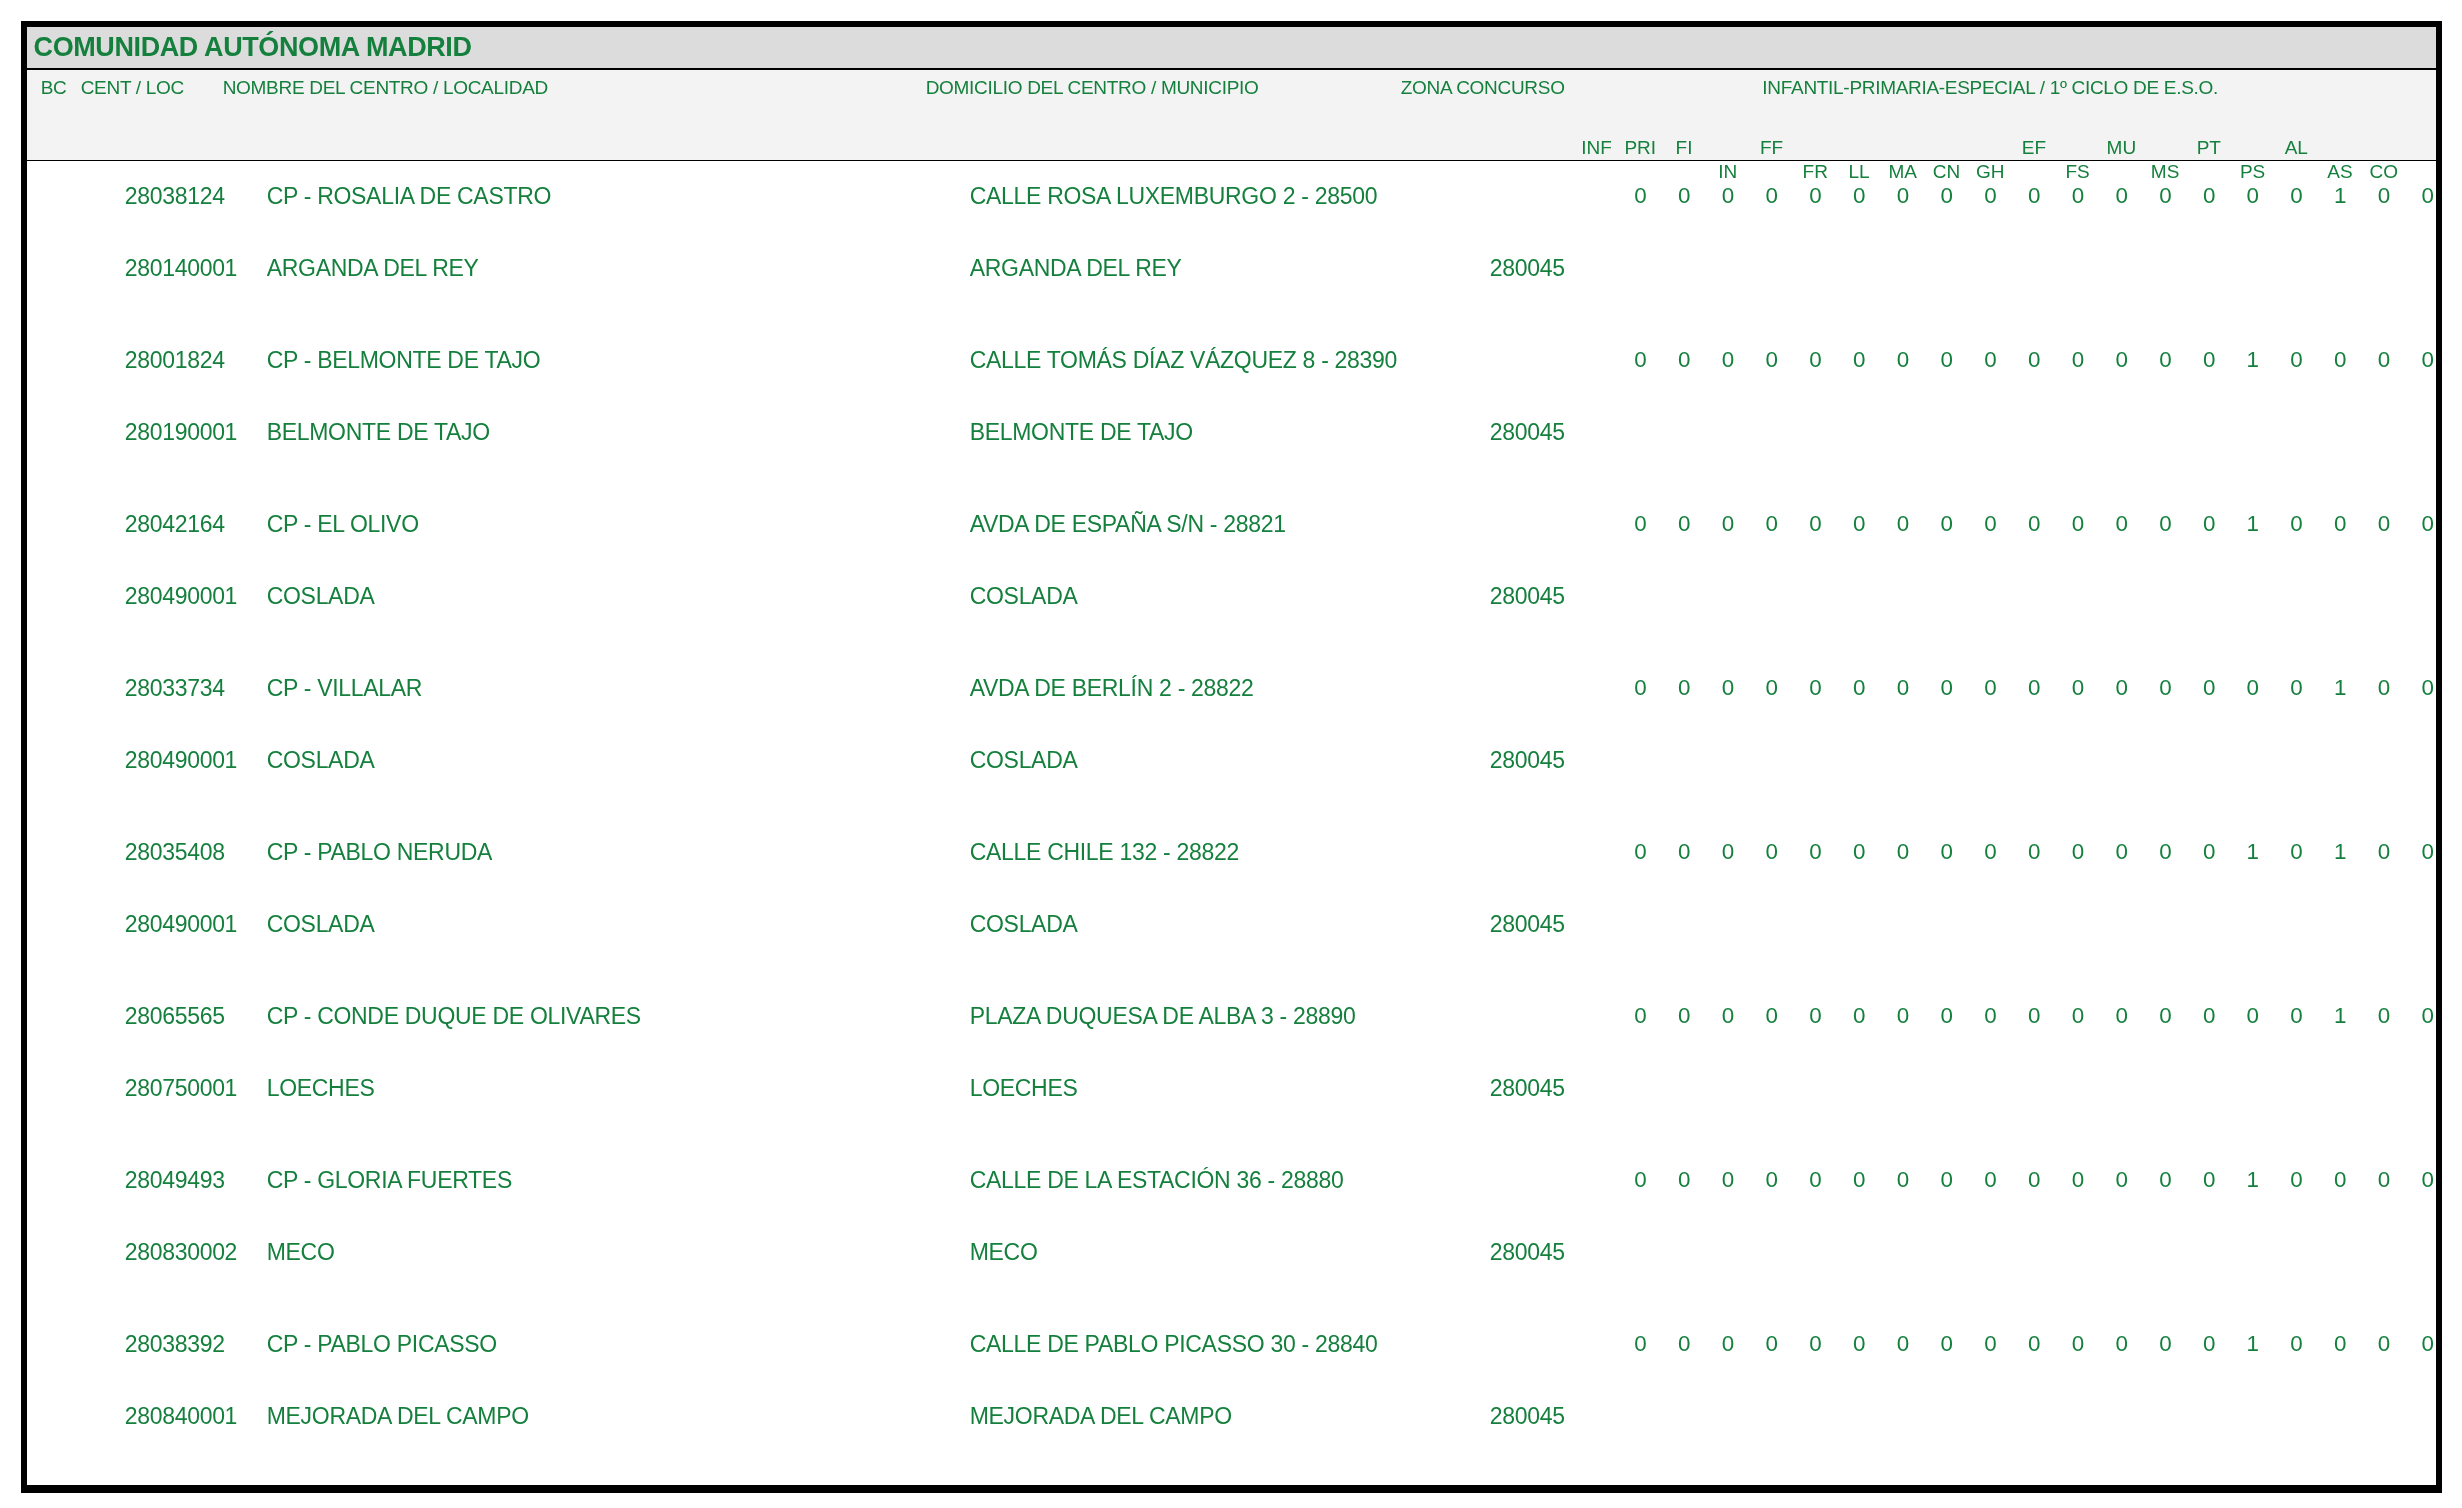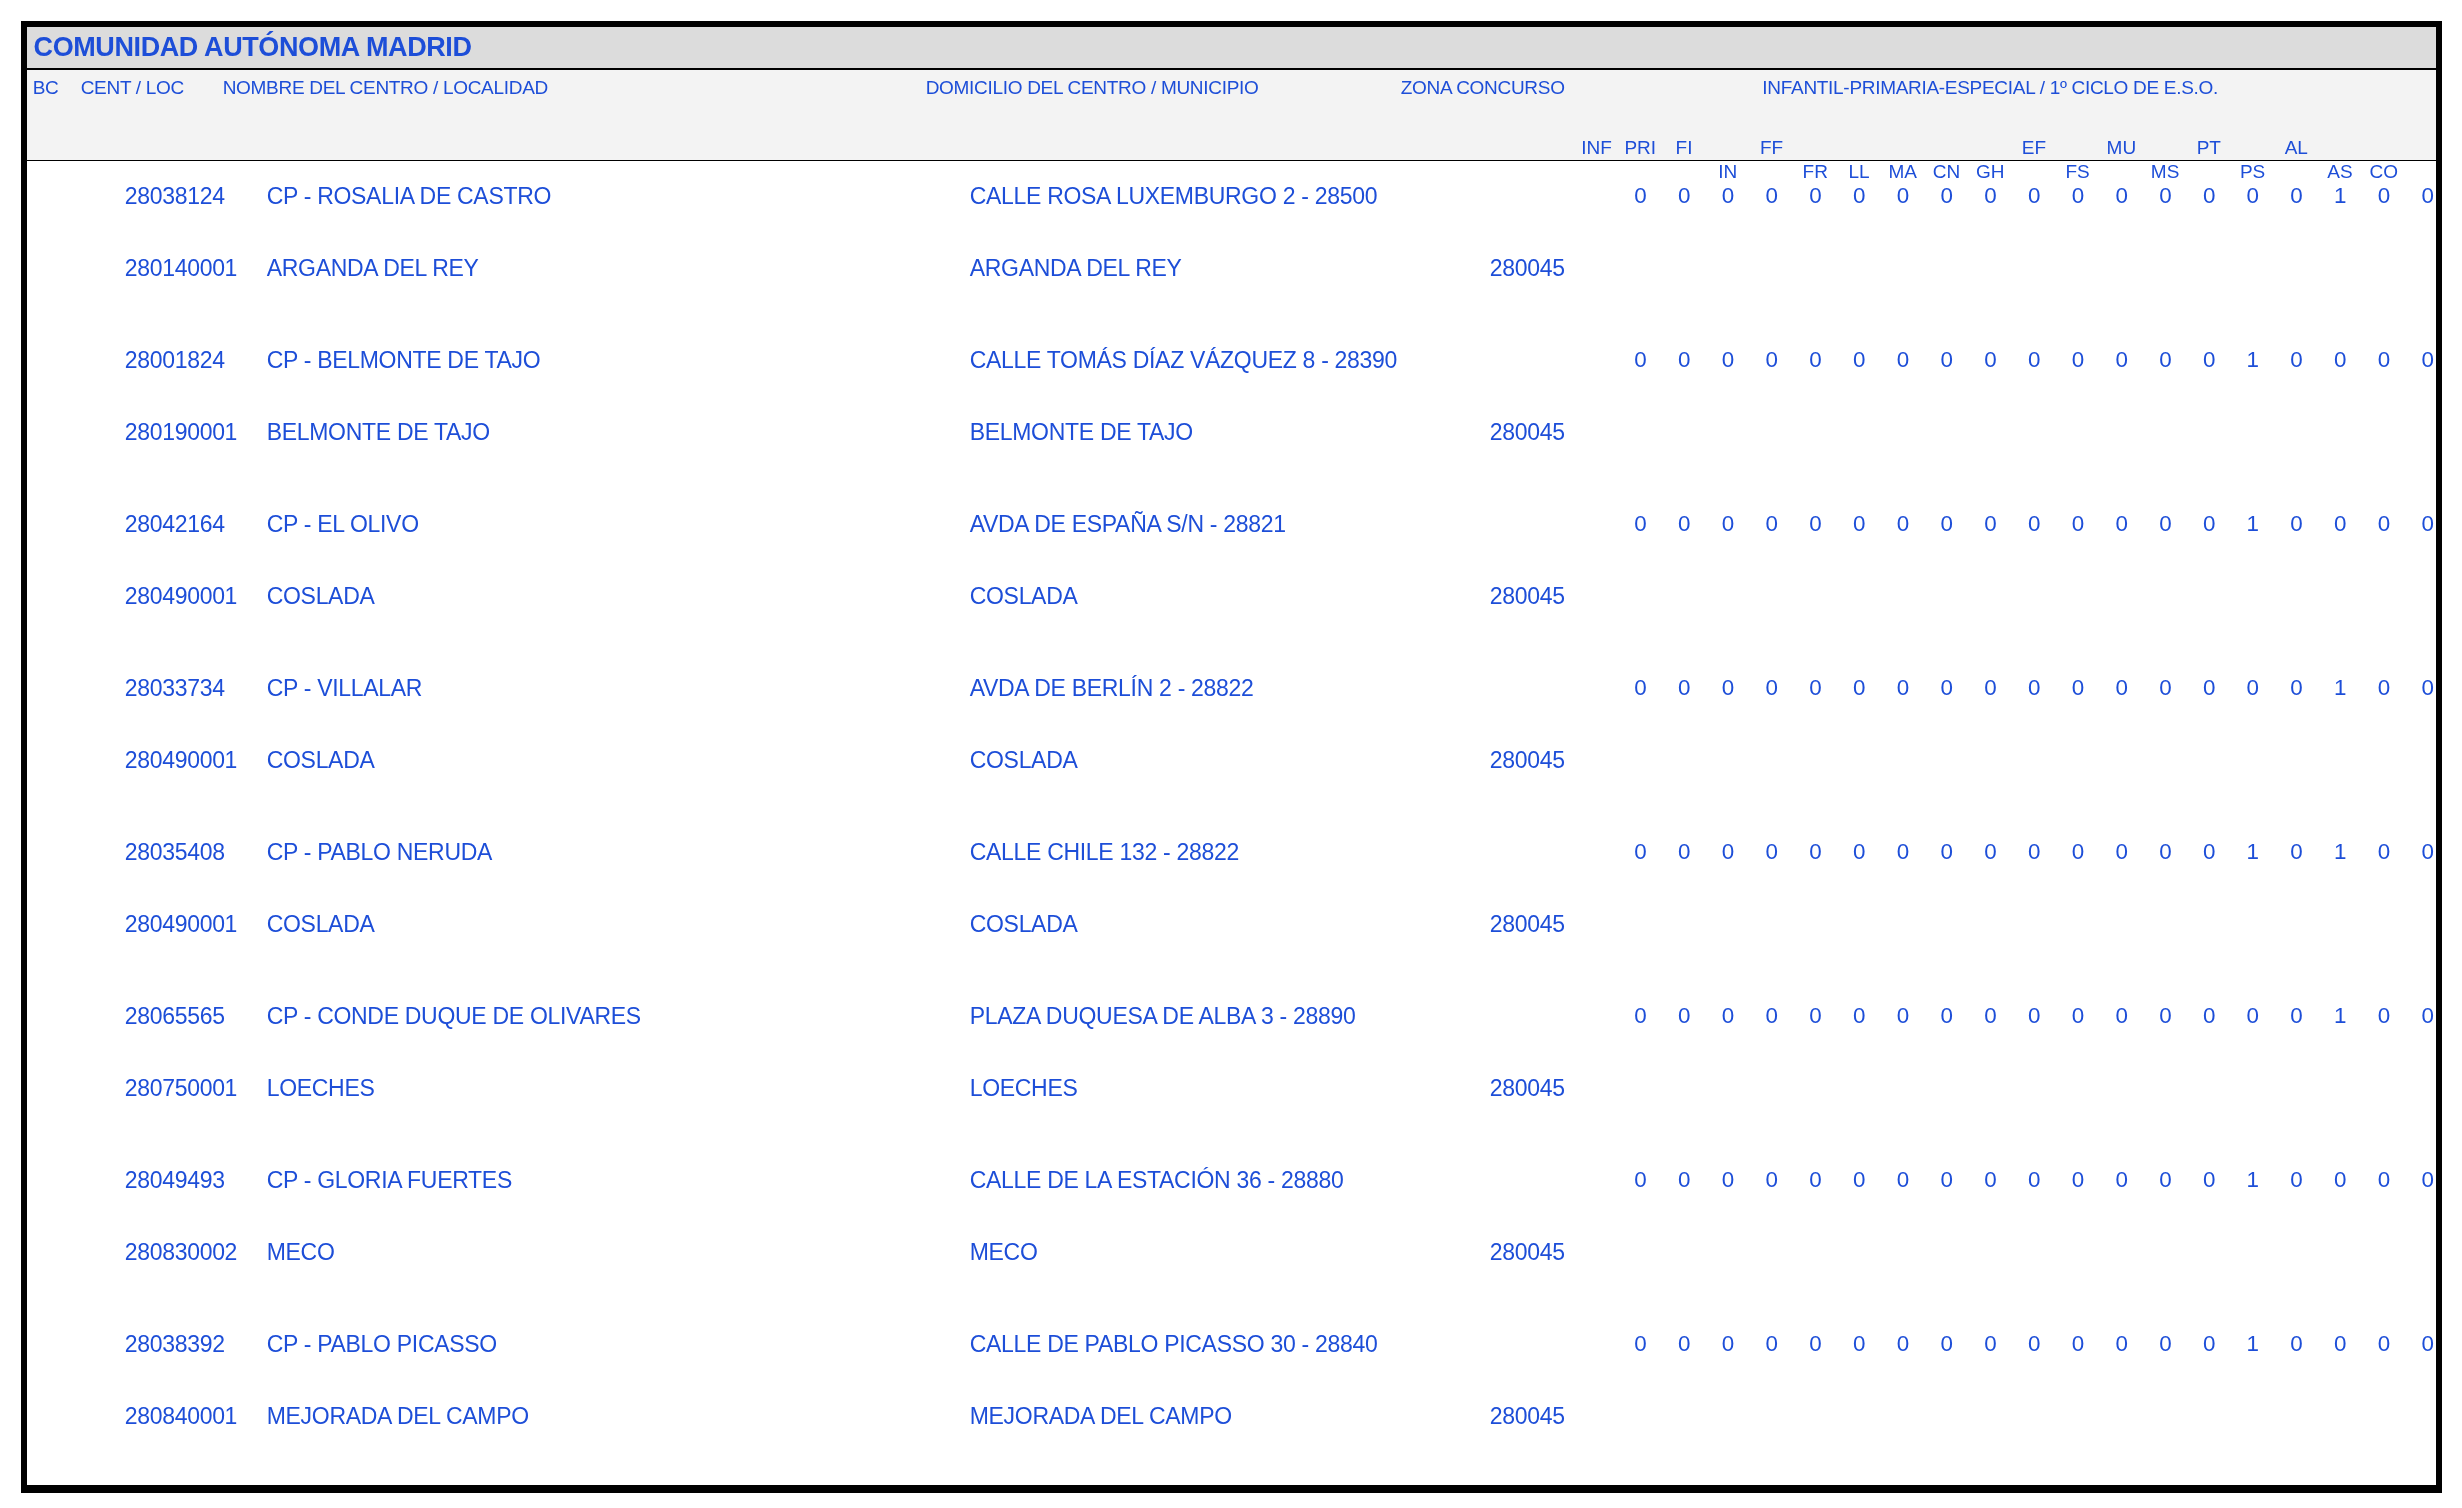--- a/index.html
+++ b/index.html
@@ -1,21 +1,21 @@
 <!DOCTYPE html>
 <html style="font-size:13.8px"><head>
 <meta charset="utf-8">
 <style>
   html,body{margin:0;padding:0;background:#ffffff;}
   .page{
     position:relative;
     width:2462px;height:1508px;
     background:#ffffff;
     font-family:"Liberation Sans", sans-serif;
-    color:#1d4ed8;
+    color:#15803d;
     overflow:hidden;
   }
   .sheet{
     position:absolute;left:20.7px;top:20.7px;
     width:2421px;height:1472px;
     border:6.9px solid #000000;
     border-bottom-width:8.6px;
     box-sizing:border-box;
     background:#ffffff;
   }
@@ -39,21 +39,21 @@
     height:90px;
     background:#f3f3f3;
     border-bottom:1.7px solid #000000;
     font-size:19px;
   }
   .colheader .lbl{
     position:absolute;top:6.9px;
     white-space:nowrap;
     letter-spacing:-0.3px;
   }
-  .lbl.bc{left:6px;}
+  .lbl.bc{left:14px;}
   .lbl.centloc{left:54px;}
   .lbl.nombre{left:196px;}
   .lbl.domicilio{left:899px;}
   .lbl.zona{left:1374px;}
   .grouplbl{
     position:absolute;top:6.9px;left:1548px;width:831px;
     text-align:center;white-space:nowrap;
     letter-spacing:-0.3px;
   }
   .sub-row{

